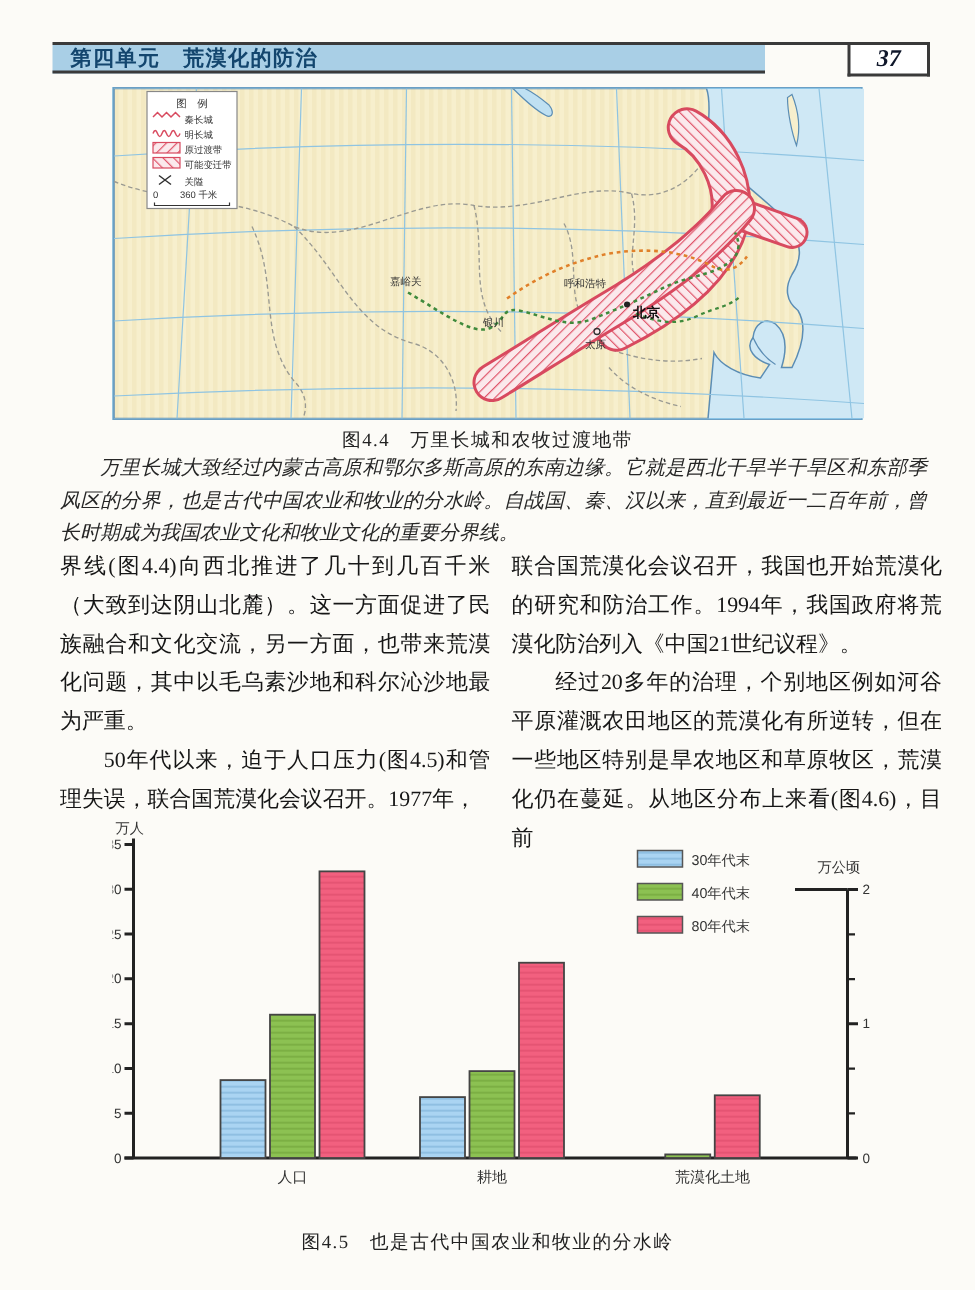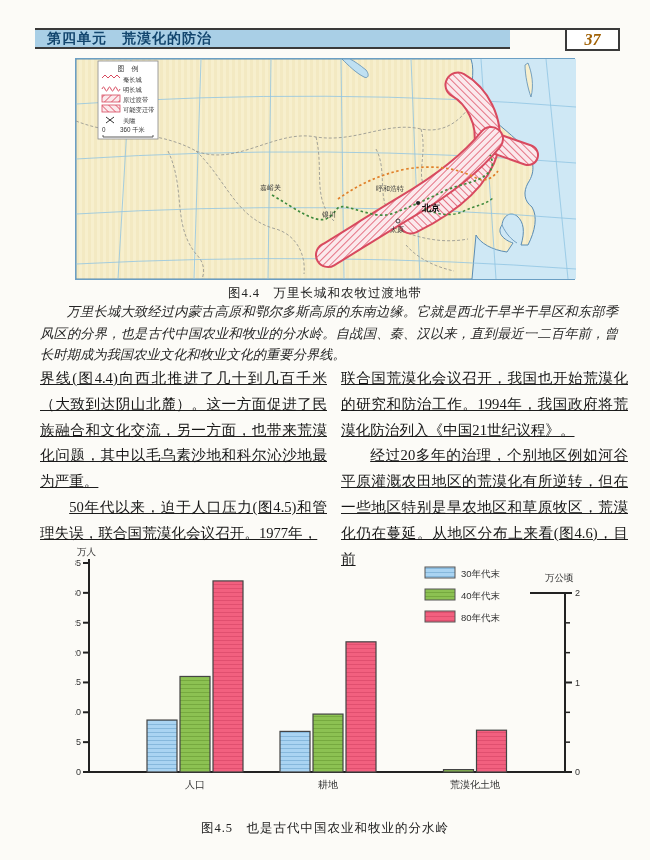--- a/index.html
+++ b/index.html
@@ -17,35 +17,35 @@
     background:#a9cfe6; border-bottom:2px solid #3a3a3a;
     display:flex; align-items:center; padding-left:12px;
     font-family:"Liberation Sans", sans-serif; font-weight:bold;
     font-size:14px; color:#13466e; letter-spacing:1px;
   }
   .page-num-box {
     position:absolute; top:0; right:0; width:55px; height:21px;
     background:#fff; border:2px solid #3a3a3a; border-top:none;
     display:flex; align-items:center; justify-content:center;
     font-family:"Liberation Serif", serif; font-style:italic; font-weight:bold;
-    font-size:16px; color:#a16207;
+    font-size:16px; color:#0f172a;
   }
   
   .map-wrap { position:absolute; top:58px; left:75px; width:500px; height:222px; border:1px solid #6b9fc4; background:#7dd3fc; }
   .fig-caption { position:absolute; left:0; width:650px; text-align:center; font-size:12.5px; color:#222; letter-spacing:1px; }
   .cap-1 { top:285px; }
   .cap-2 { top:820px; }
   
   .note {
     position:absolute; top:301px; left:40px; width:578px;
     font-style:italic; font-size:13.3px; line-height:21.5px;
     text-align:justify; text-indent:2em; color:#262626;
   }
   
-  .columns { position:absolute; top:366px; left:40px; width:588px; display:flex; gap:14px;text-decoration:underline; }
+  .columns { position:absolute; top:366px; left:40px; width:588px; display:flex; gap:14px; }
   .col { width:287px; font-size:14.6px; line-height:25.8px; text-align:justify; color:#161616; }
   .col p { margin:0; }
   .col p.indent { text-indent:2em; }
   
   .chart-wrap { position:absolute; top:545px; left:75px; width:545px; height:262px; }
   svg text { font-family:"Liberation Sans", sans-serif; }
 </style>
 </head>
 <body>
 

